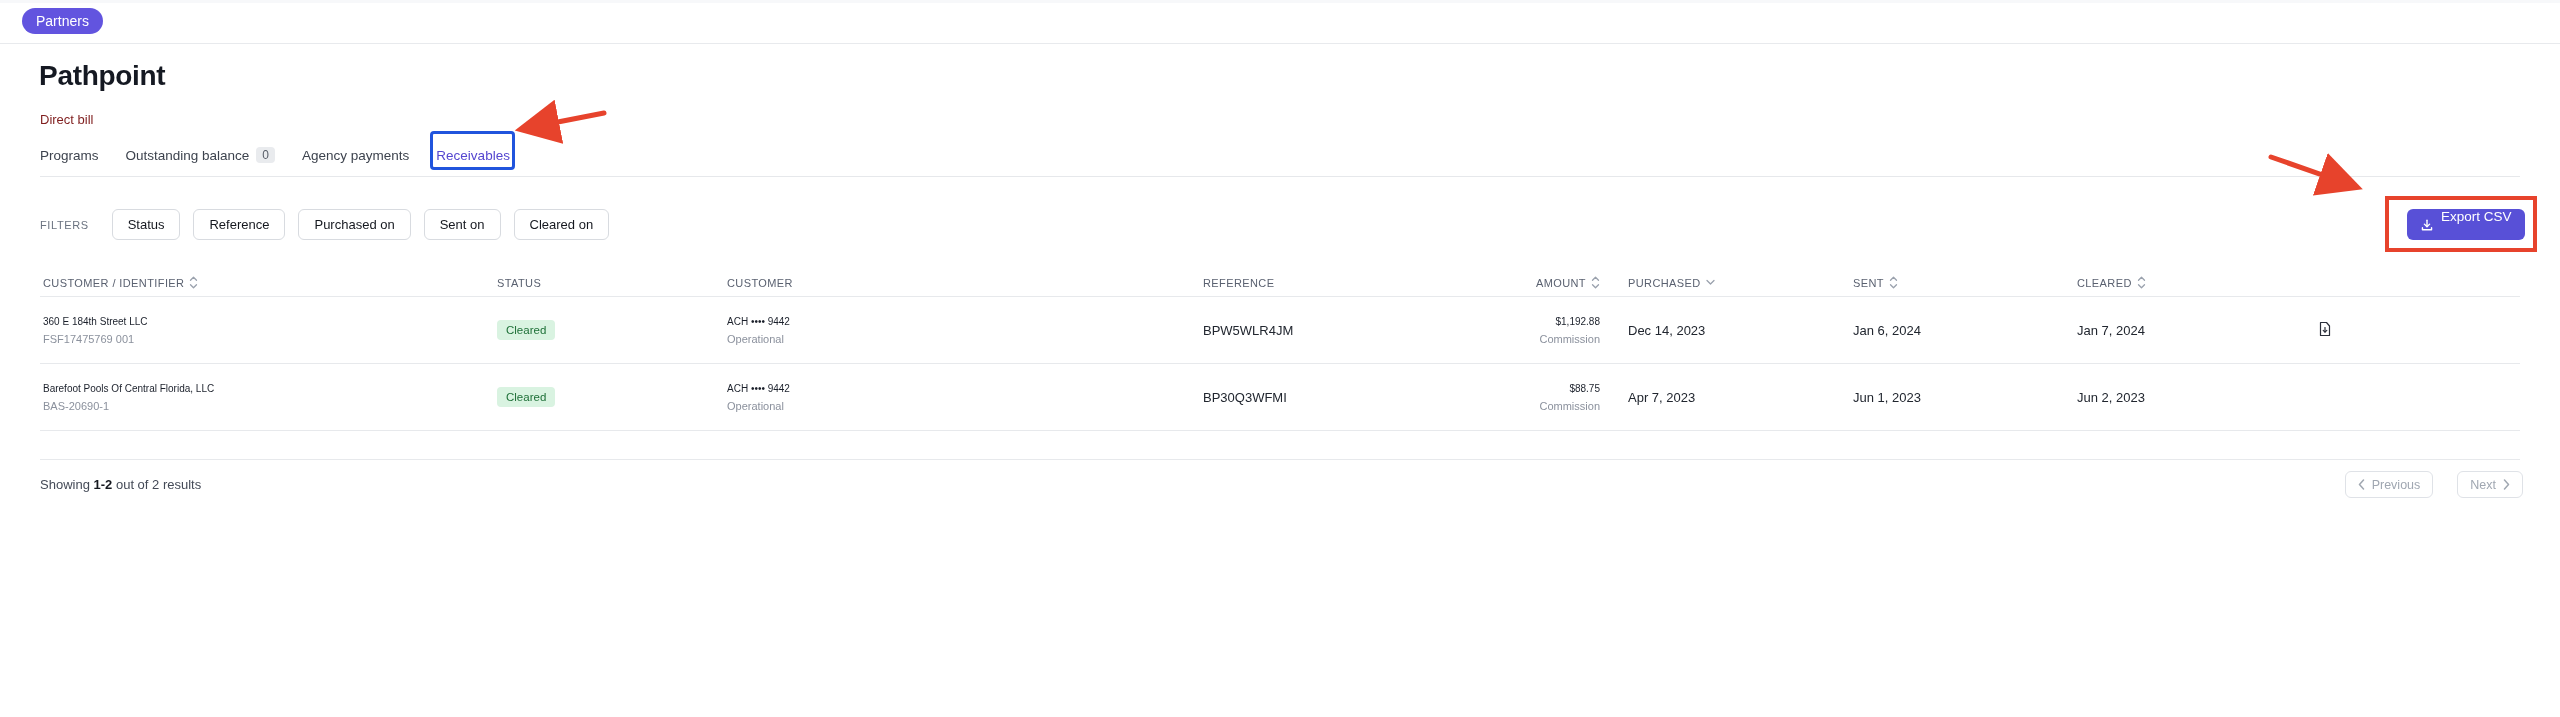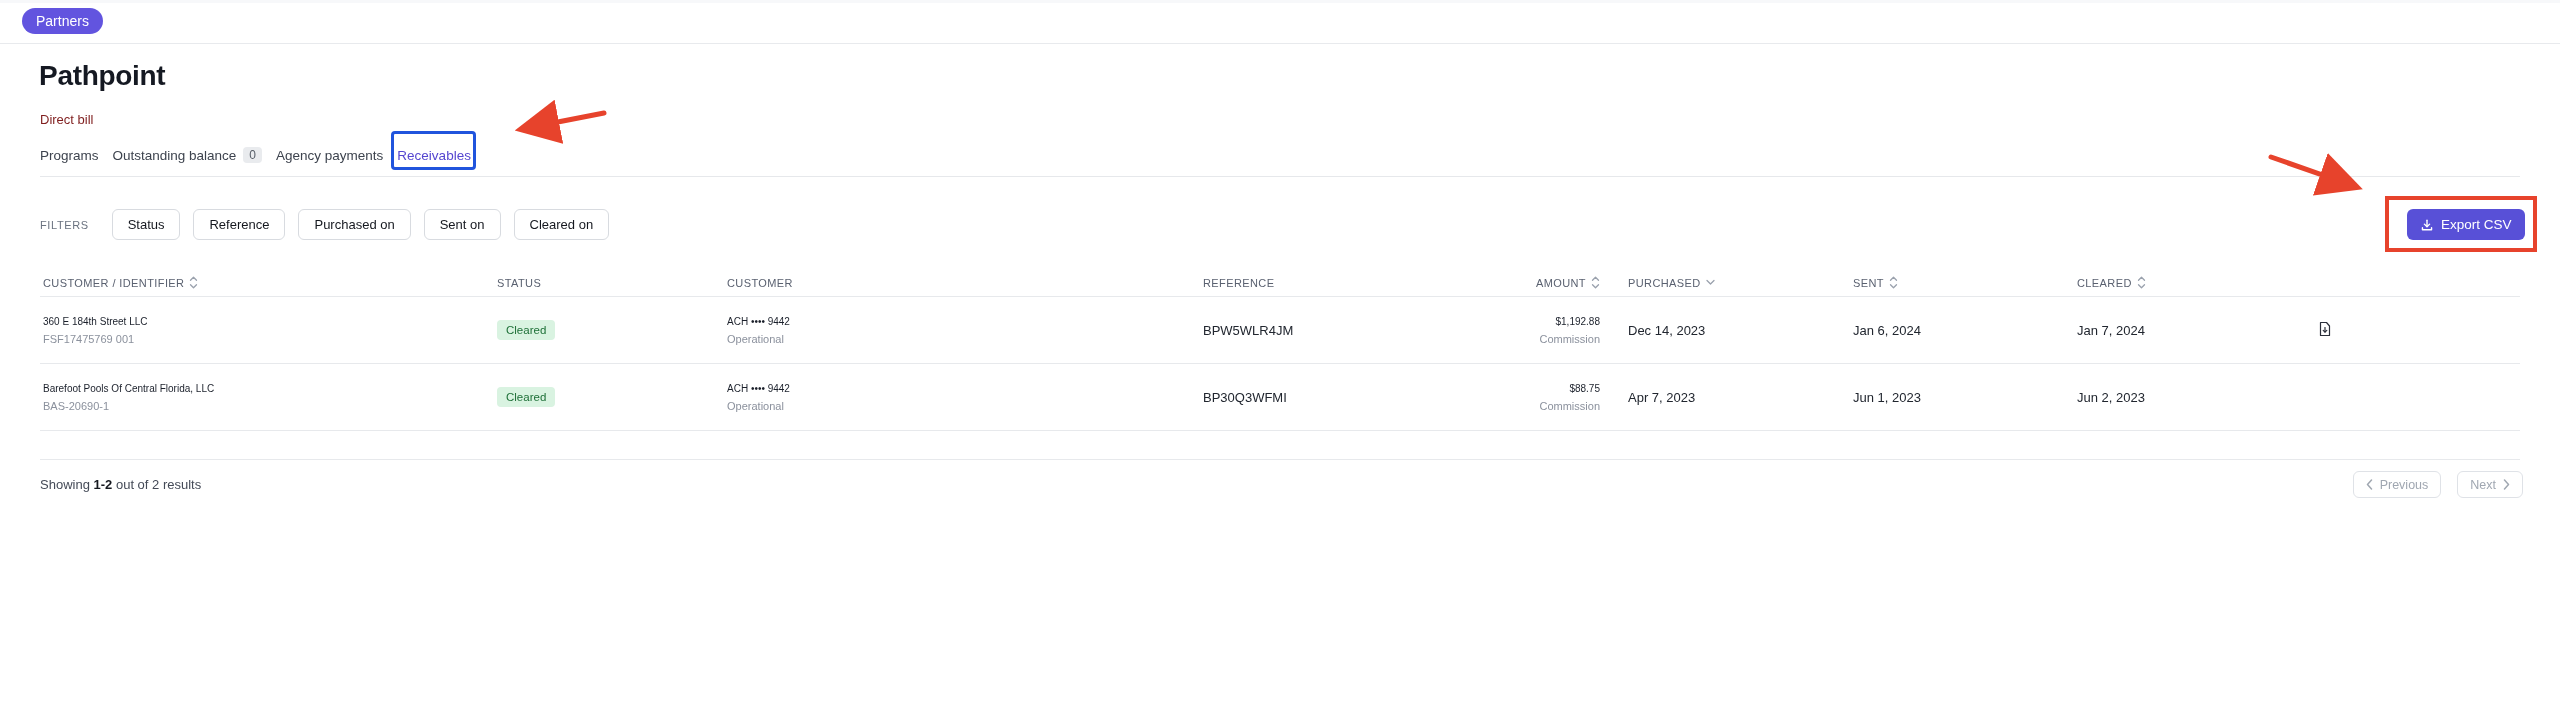--- a/index.html
+++ b/index.html
@@ -13,38 +13,38 @@
   .topbar-rule { position:absolute; top:43px; left:0; right:0; border-top:1px solid #e8eaed; }
   .partners-badge {
     position:absolute; left:22px; top:8px; height:26px; padding:0 14px;
     display:inline-flex; align-items:center; background:#6254df; color:#fff;
     border-radius:999px; font-size:14px;
   }
   .page-title { position:absolute; left:39px; top:60px; font-size:28px; font-weight:700; color:#15192
   2; letter-spacing:-0.3px; color:#151922; }
   .page-subtitle { position:absolute; left:40px; top:112px; font-size:13px; color:#7f1d1d; }
 
-  .tabs { position:absolute; left:40px; top:147px; display:flex; align-items:center; gap:14px; font-size:13.5px; color:#3d434e;justify-content:center; }
+  .tabs { position:absolute; left:40px; top:147px; display:flex; align-items:center; gap:27px; font-size:13.5px; color:#3d434e;justify-content:center; }
   .tab { display:flex; align-items:center; cursor:pointer; white-space:nowrap; }
   .tab.active { color:#5546d0; position:relative; }
   .tab-count { margin-left:7px; background:#e9ebee; color:#575d67; border-radius:4px; padding:1px 6px; font-size:12px; }
   .tabs-rule { position:absolute; top:176px; left:40px; width:2480px; border-top:1px solid #e6e8eb; }
   .anno-tab-box { position:absolute; left:-6px; right:-5px; top:-17px; bottom:-7px; border:3px solid #2054dd; border-radius:4px; pointer-events:none; }
 
   .toolbar { position:absolute; left:40px; top:209px; height:31px; display:flex; align-items:center; }
   .filters-label { font-size:11px; letter-spacing:0.6px; color:#6b7380; margin-right:23px; }
   .filter-buttons { display:flex; gap:13px; }
   .filter-btn {
     height:31px; padding:0 15px; border:1px solid #d8dbe0; border-radius:6px; background:#fff;
     font-size:13px; color:#15181f; display:flex; align-items:center; cursor:pointer; white-space:nowrap;
   }
   .export-btn {
     position:absolute; left:2407px; top:209px; height:31px; padding:0 13px;
     background:#5850d7; border:none; border-radius:6px; color:#fff; font-size:13.5px;
-    display:flex; align-items:center; gap:7px; cursor:pointer;
+    display:flex; gap:7px; cursor:pointer;
   }
   .anno-export-box { position:absolute; left:2385px; top:196px; width:152px; height:56px; border:4px solid #e7432c; pointer-events:none; }
 
   .table { position:absolute; left:40px; top:269px; width:2480px; font-size:13px; }
   .tgrid { display:grid; grid-template-columns:457px 230px 476px 250px 175px 225px 224px 223px 1fr; align-items:center; }
   .thead { height:28px; border-bottom:1px solid #e7e9ec; color:#5a6170; font-size:11px; letter-spacing:0.4px; }
   .th { display:flex; align-items:center; gap:5px; cursor:pointer; }
   .th:first-child { padding-left:3px; }
   .th.right { justify-content:flex-end; padding-right:28px; }
   .trow { height:67px; border-bottom:1px solid #e7e9ec; }
@@ -53,21 +53,21 @@
   .cell-main { font-size:10px; color:#1b202b; }
   .cell-sub { font-size:11px; color:#8b919d; margin-top:6px; }
   .status-badge { display:inline-block; background:#d9f3e1; color:#1e7038; border-radius:4px; padding:4px 9px; font-size:11.5px; }
   .date-cell, .ref-cell { color:#21262f; }
   .actions-cell { padding-left:18px; }
   .doc-btn { background:none; border:none; cursor:pointer; display:inline-flex; }
 
   .footer-rule { position:absolute; top:459px; left:40px; width:2480px; border-top:1px solid #e7e9ec; }
   .showing { position:absolute; left:40px; top:477px; font-size:13px; color:#444a57; }
   .showing b { color:#15181f; }
-  .pagination { position:absolute; top:471px; right:37px; display:flex; gap:16px; }
+  .pagination { position:absolute; top:471px; right:37px; display:flex; gap:24px; }
   .page-btn {
     height:27px; padding:0 12px; border:1px solid #dfe2e7; border-radius:6px; background:#fff;
     color:#a0a7b1; font-size:12.5px; display:flex; align-items:center; gap:7px; cursor:default;
   }
   .annotations { position:absolute; left:0; top:0; pointer-events:none; z-index:50; }
   .icon { display:inline-flex; align-items:center; }
 </style>
 </head>
 <body>
 

